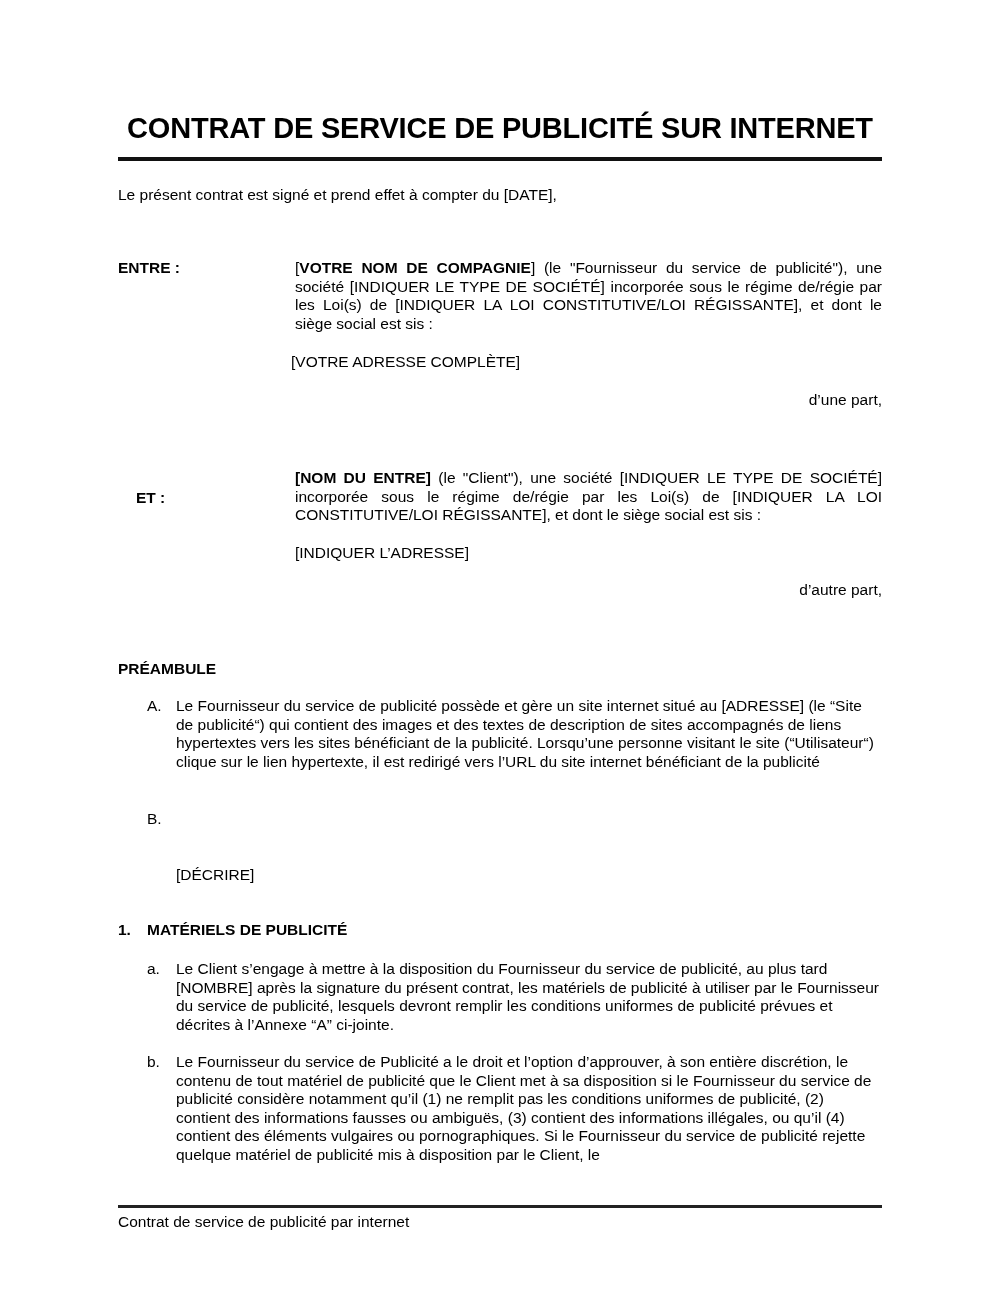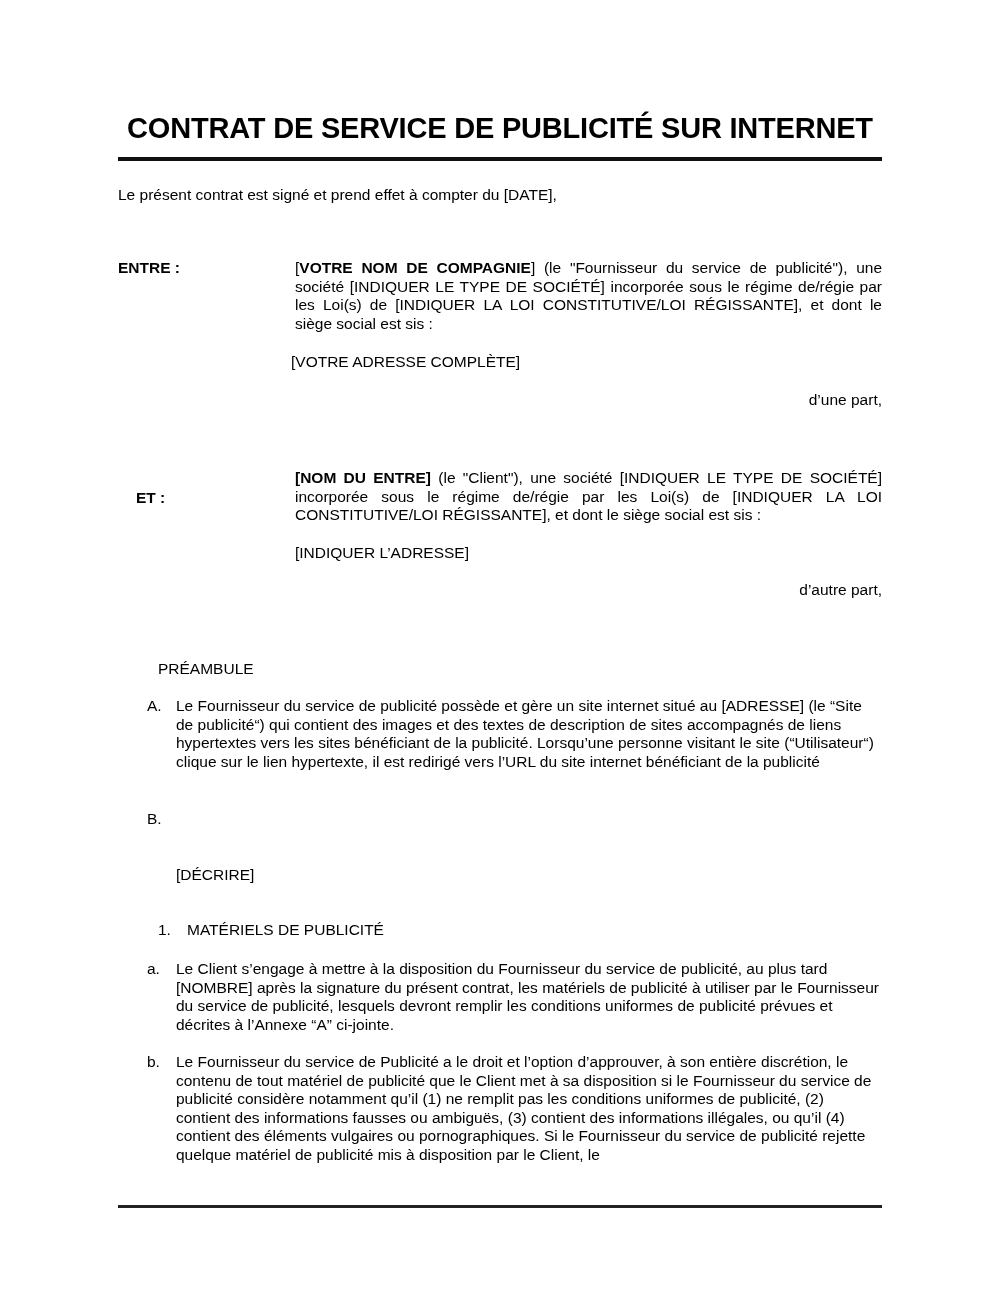--- a/index.html
+++ b/index.html
@@ -12,21 +12,21 @@
   .abs { position: absolute; }
   .title {
     left: 118px; width: 764px; top: 113px; text-align: center;
     font-weight: bold; font-size: 29px; line-height: 30px; letter-spacing: -0.2px;
   }
   .title-rule { left: 118px; width: 764px; top: 157px; height: 4px; background: #111; }
   .intro { left: 118px; top: 186px; }
   .party-label { font-weight: bold; }
   .party-text { width: 587px; text-align: justify; }
   .right { text-align: right; }
-  .heading { font-weight: normal; margin-left: 40px; }
+  .heading { font-weight: bold; }
   .list-marker { width: 30px; }
   .list-text { width: 706px; }
   .footer-rule { left: 118px; width: 764px; top: 1205px; height: 3px; background: #222; }
   .footer { top: 1213px; }
   b { font-weight: bold; }
 </style>
 </head>
 <body>
 
 <div class="page">
@@ -57,14 +57,15 @@
   <div class="abs heading" style="left:118px; top:921px;">1.</div>
   <div class="abs heading" style="left:147px; top:921px;">MATÉRIELS DE PUBLICITÉ</div>
 
   <div class="abs list-marker" style="left:147px; top:960px;">a.</div>
   <div class="abs list-text" style="left:176px; top:960px;">Le Client s’engage à mettre à la disposition du Fournisseur du service de publicité, au plus tard [NOMBRE] après la signature du présent contrat, les matériels de publicité à utiliser par le Fournisseur du service de publicité, lesquels devront remplir les conditions uniformes de publicité prévues et décrites à l’Annexe “A” ci-jointe.</div>
 
   <div class="abs list-marker" style="left:147px; top:1053px;">b.</div>
   <div class="abs list-text" style="left:176px; top:1053px;">Le Fournisseur du service de Publicité a le droit et l’option d’approuver, à son entière discrétion, le contenu de tout matériel de publicité que le Client met à sa disposition si le Fournisseur du service de publicité considère notamment qu’il (1) ne remplit pas les conditions uniformes de publicité, (2) contient des informations fausses ou ambiguës, (3) contient des informations illégales, ou qu’il (4) contient des éléments vulgaires ou pornographiques. Si le Fournisseur du service de publicité rejette quelque matériel de publicité mis à disposition par le Client, le</div>
 
   <div class="abs footer-rule"></div>
+  <div class="abs footer" style="left:118px;">Contrat de service de publicité par internet</div>
 
 </div>
 
 </body></html>

